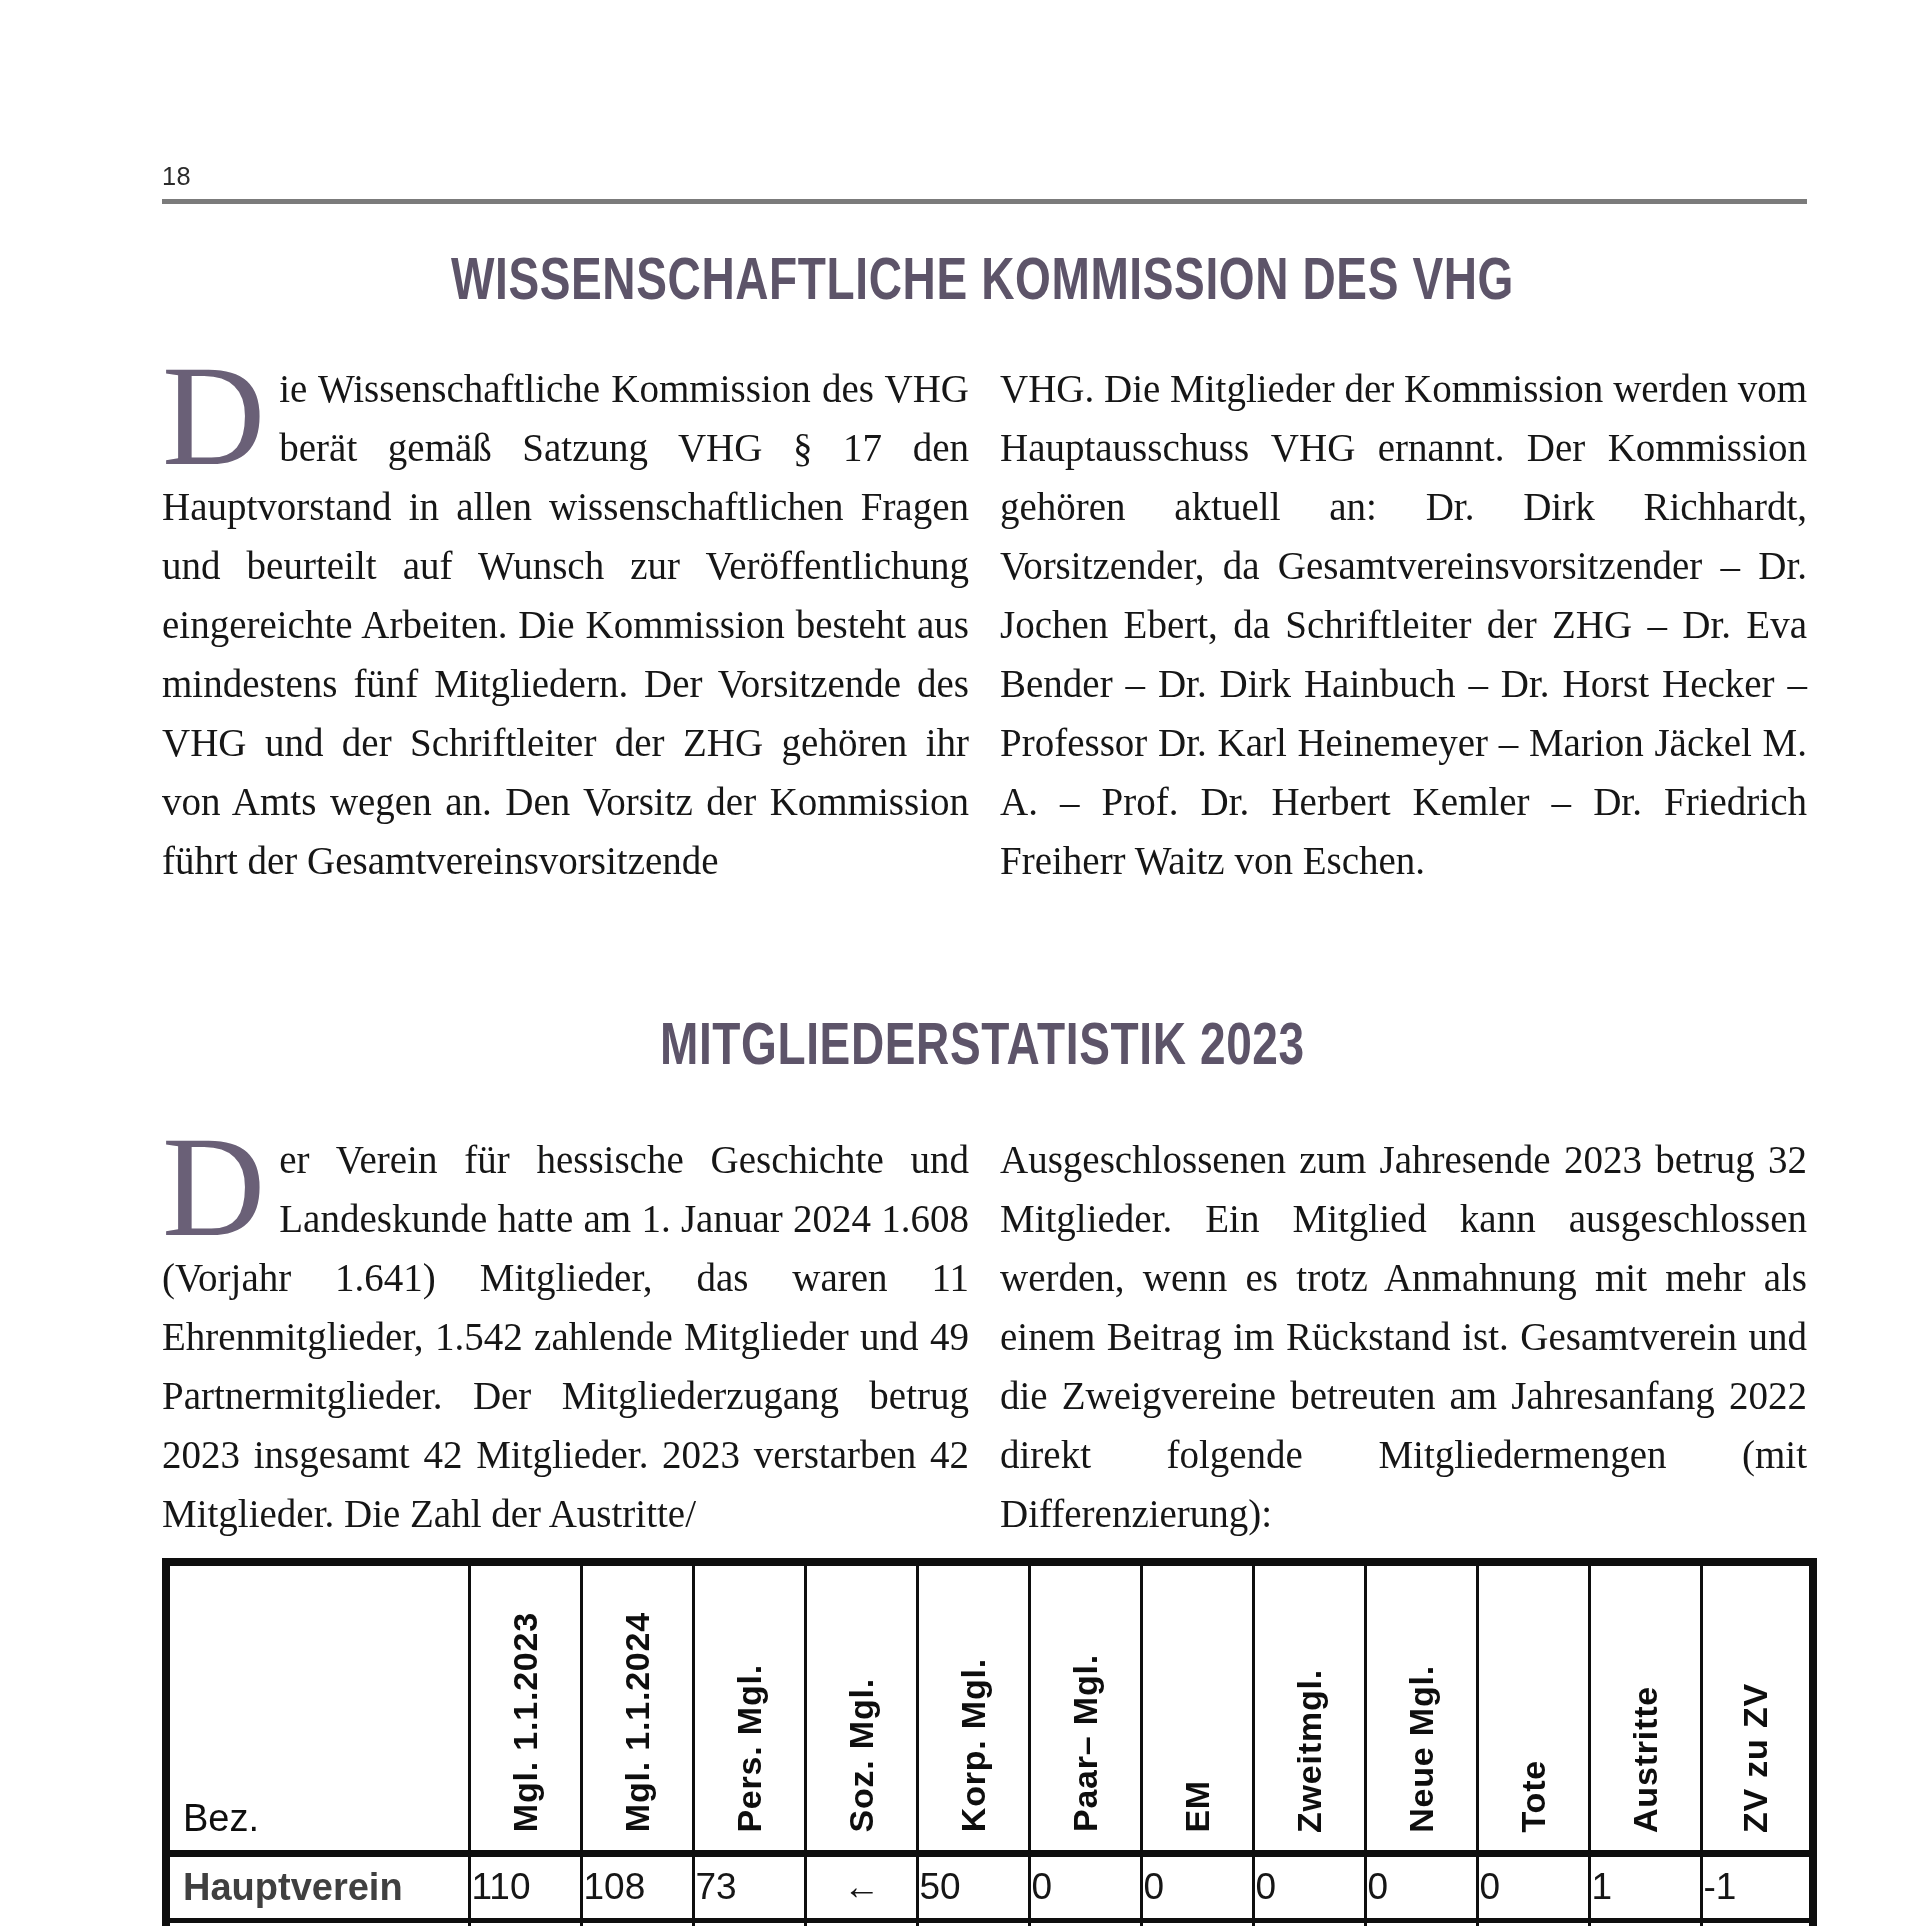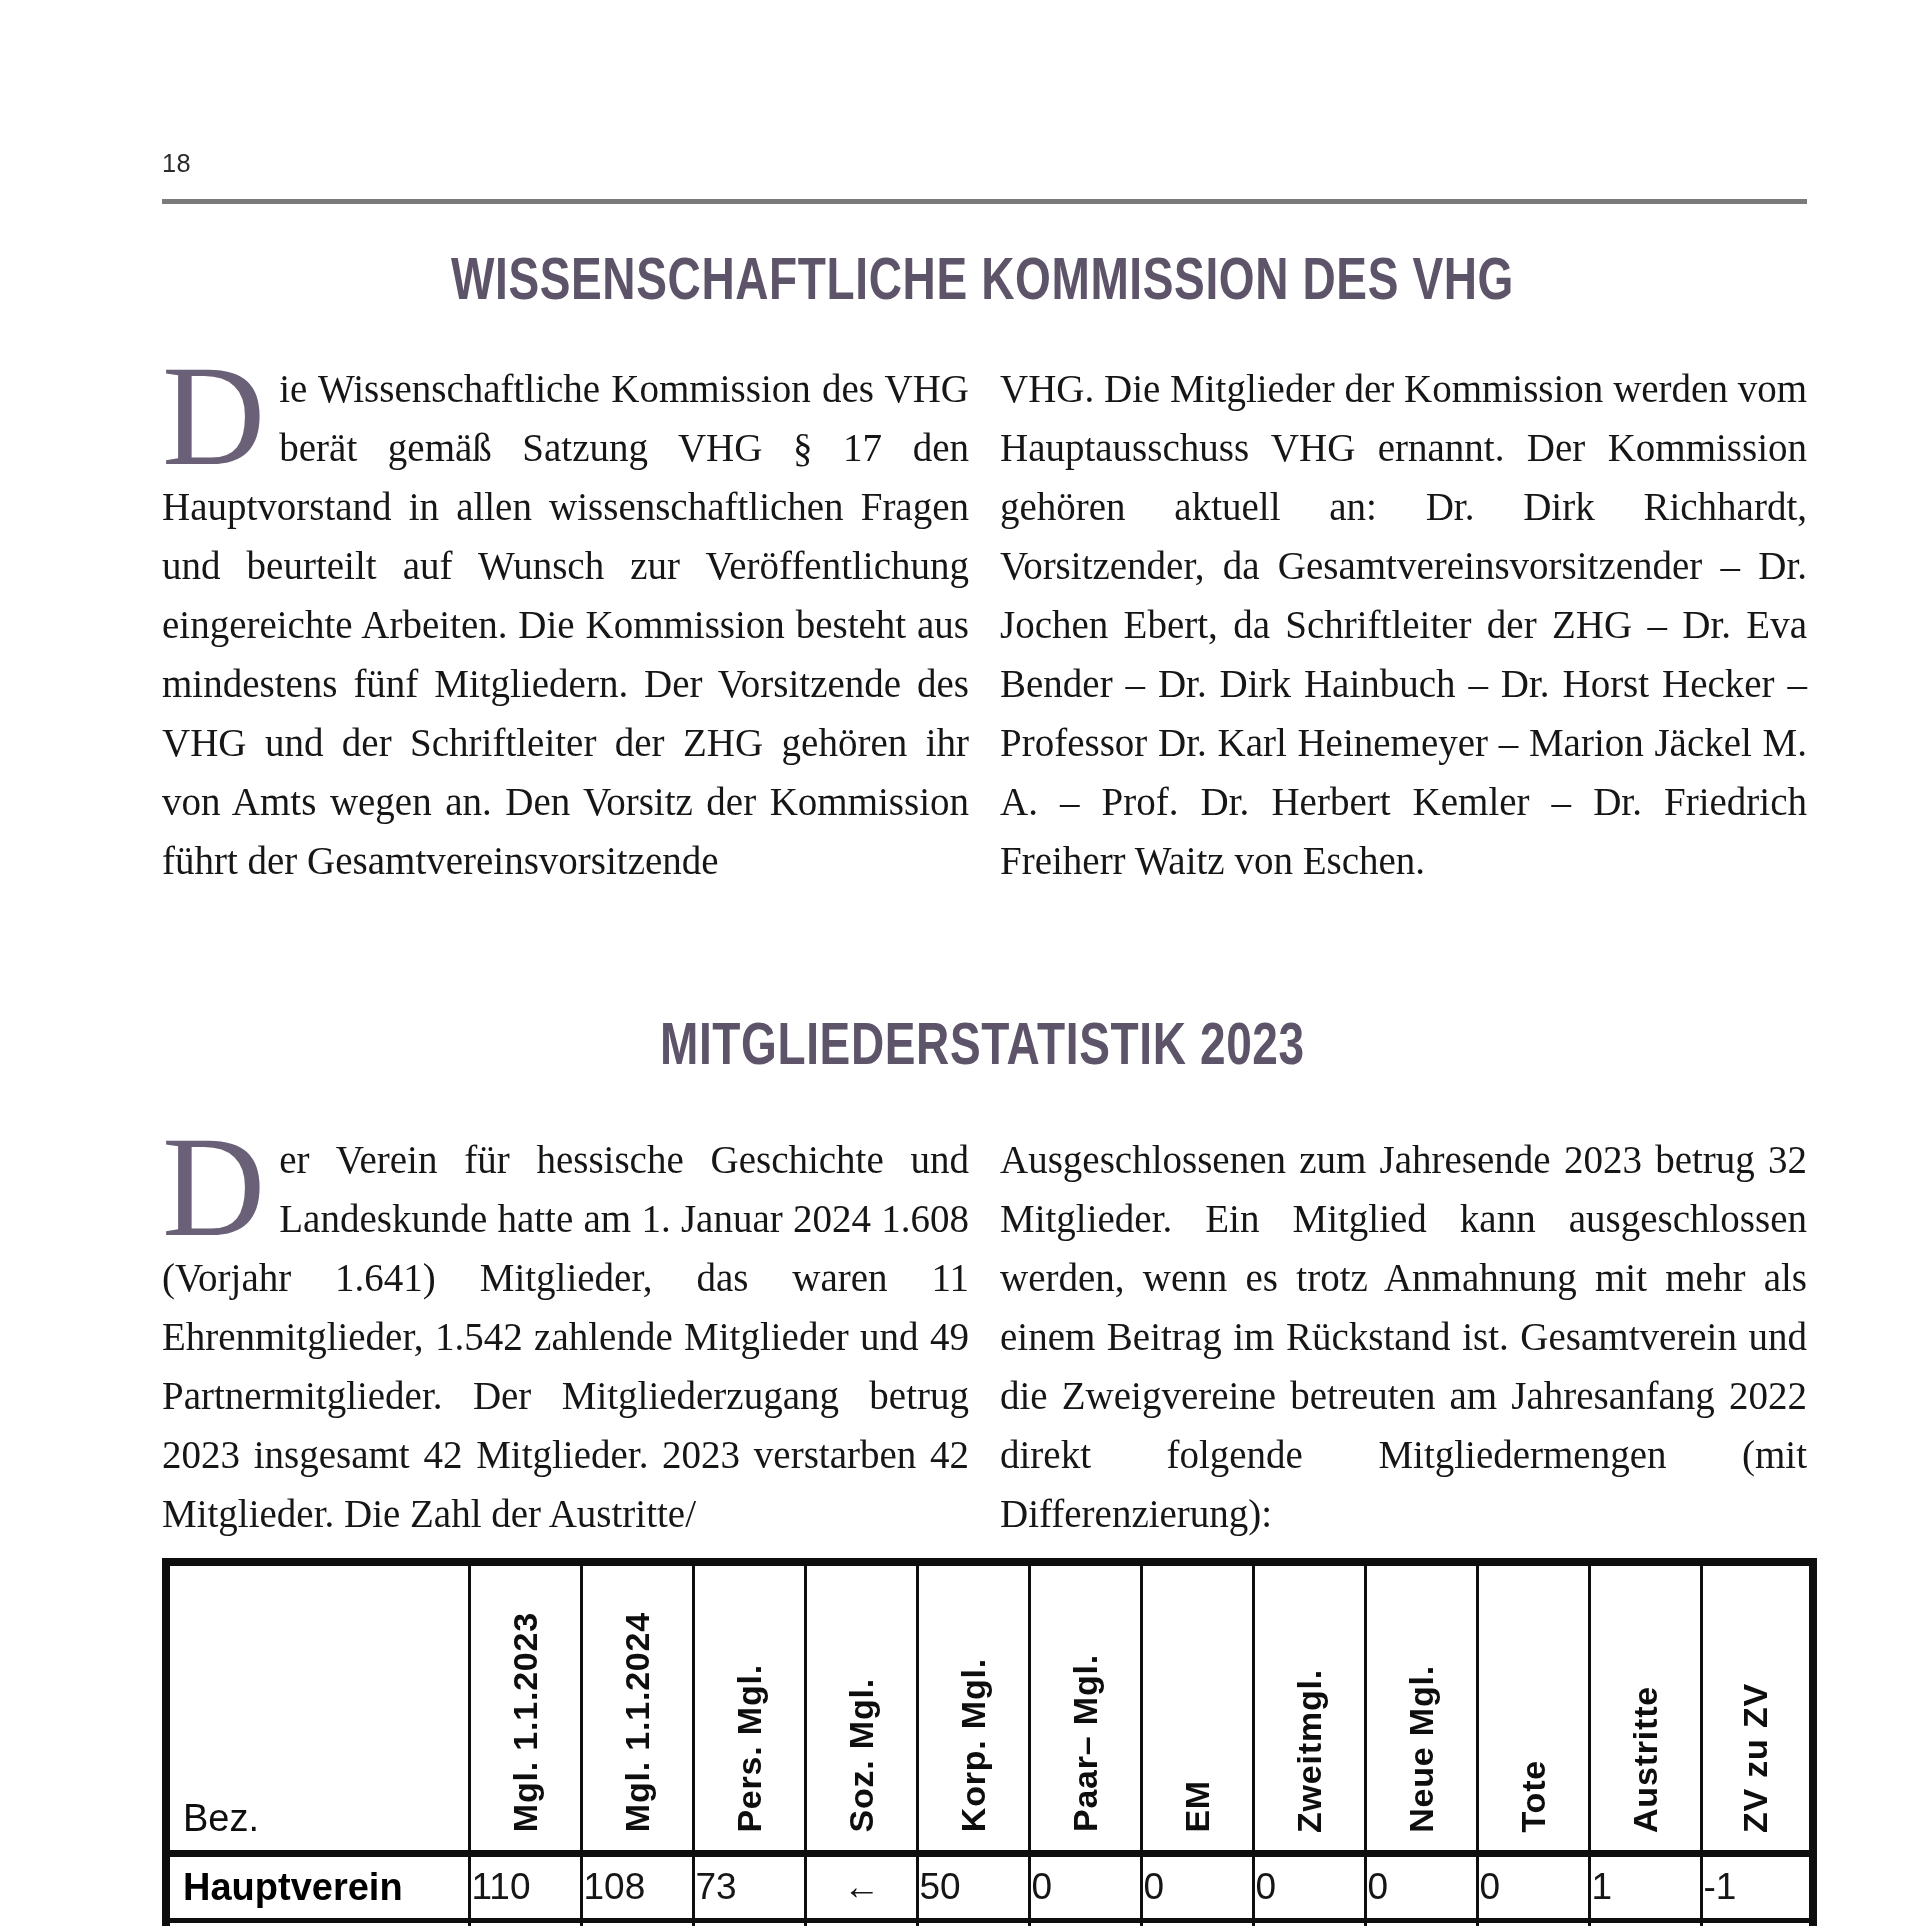--- a/index.html
+++ b/index.html
@@ -1,20 +1,20 @@
 <!DOCTYPE html>
 <html style="font-size:6.2px"><head>
 <meta charset="utf-8">
 <style>
   html,body{margin:0;padding:0;background:#ffffff;width:1965px;height:2774px;overflow:hidden;}
   .page{position:relative;width:1965px;height:2774px;background:#fff;
         font-family:"Liberation Serif", serif;color:#161616;}
 
   
-  .header-row{position:absolute;top:149px;left:162px;width:1645px;height:35px;}
+  .header-row{position:absolute;top:162px;left:162px;width:1645px;height:35px;}
   .pageno{position:absolute;left:0;top:0;font-family:"Liberation Sans",sans-serif;
           font-size:25.4px;color:#2b2b2b;letter-spacing:0.4px;}
   .runhead{position:absolute;left:0;top:1.5px;width:100%;text-align:center;
            font-family:"Liberation Sans",sans-serif;font-size:24px;color:var(--running_head,#6e6e6e);
            letter-spacing:0.8px;}
   .rule{position:absolute;top:199px;left:162px;width:1645px;height:5.4px;background:var(--rule,#7b7b7b);}
 
   
   .sec-title{position:absolute;left:0;width:1965px;margin:0;text-align:center;
              font-family:"Liberation Sans",sans-serif;font-weight:700;
@@ -44,21 +44,21 @@
   thead tr{height:291px;}
   tbody tr{height:67px;}
   tbody td{border-top-width:5.8px;border-bottom-width:5.8px;}
   th.bez{vertical-align:bottom;text-align:left;padding:0 0 10px 13px;
          font-family:"Liberation Sans",sans-serif;font-weight:400;font-size:38px;color:#0e0e0e;}
   th.rot-cell{vertical-align:bottom;text-align:center;padding-bottom:16px;}
   .rot{display:inline-block;writing-mode:vertical-rl;transform:rotate(180deg);
        white-space:nowrap;font-family:"Liberation Sans",sans-serif;font-weight:700;
        font-size:34px;letter-spacing:0.8px;color:#0e0e0e;}
   td.rowlabel{text-align:left;padding-left:13px;font-family:"Liberation Sans",sans-serif;
-              font-weight:700;font-size:38px;color:#000000;}
+              font-weight:700;font-size:38px;color:#404040;}
   td.val{text-align:left;padding-right:12.3px;font-family:"Liberation Sans",sans-serif;
          font-weight:400;font-size:37px;color:#161616;}
   td.val.center{text-align:center;padding-right:0;}
 </style>
 </head>
 <body style="--heading: #5d5469; --dropcap: #6a6077; --rule: #7b7b7b; --running_head: #6e6e6e;">
 
 <div class="page">
 
   <div class="header-row">

